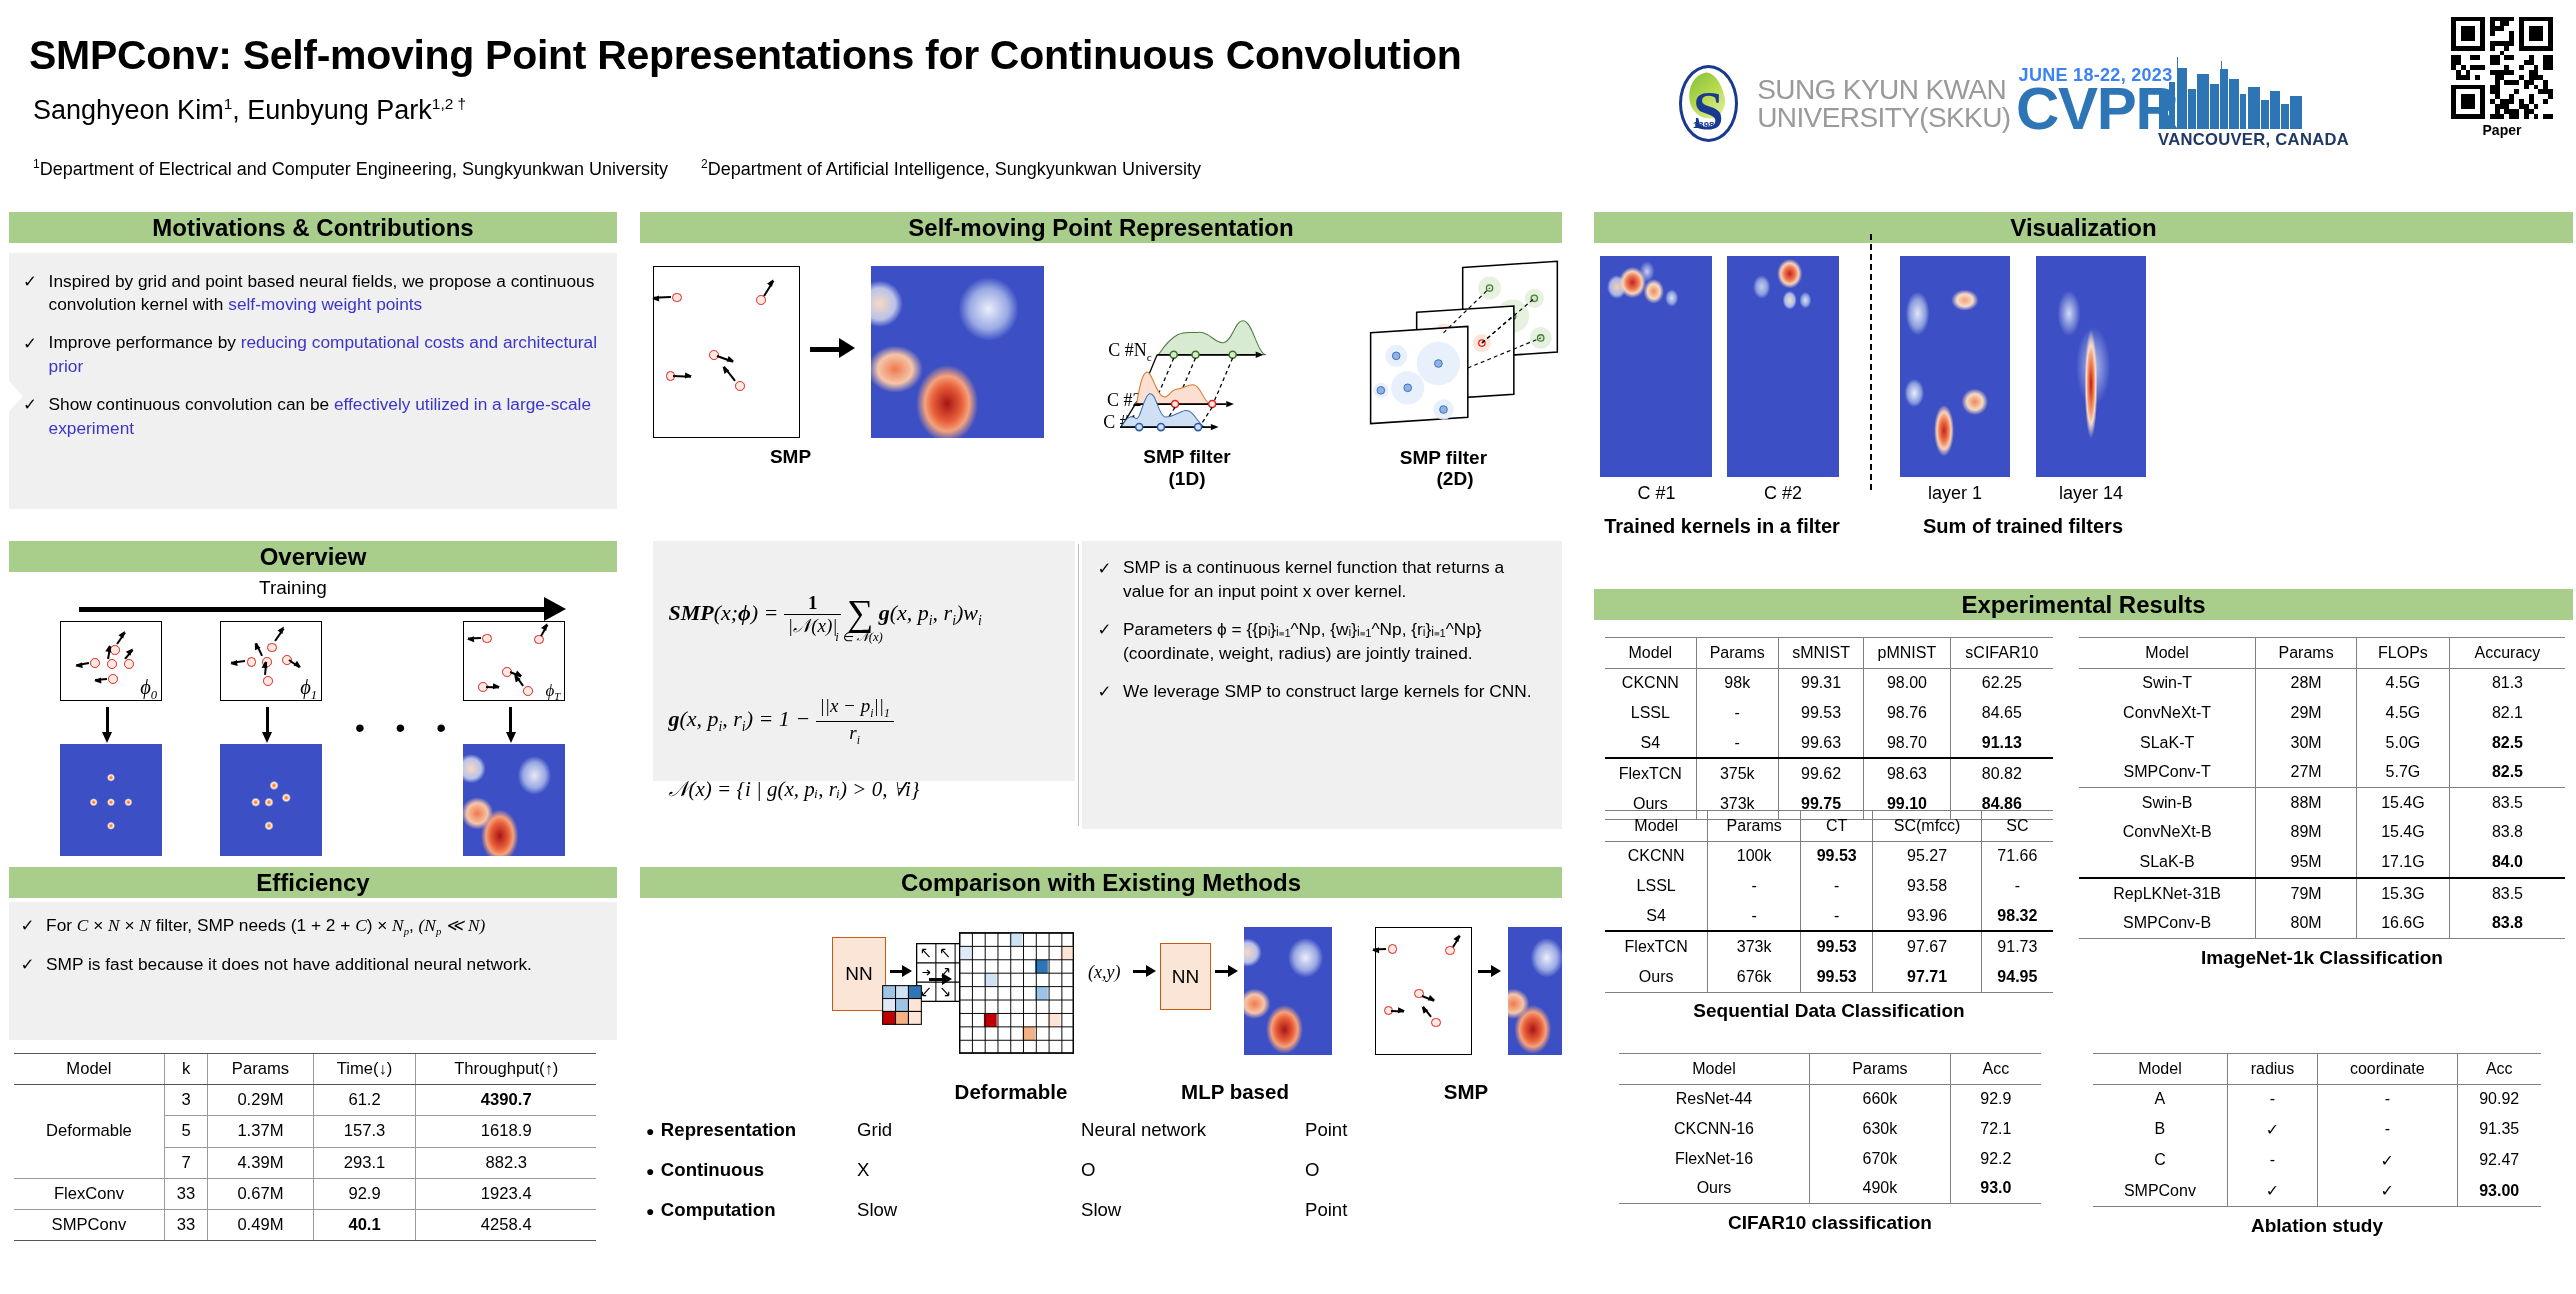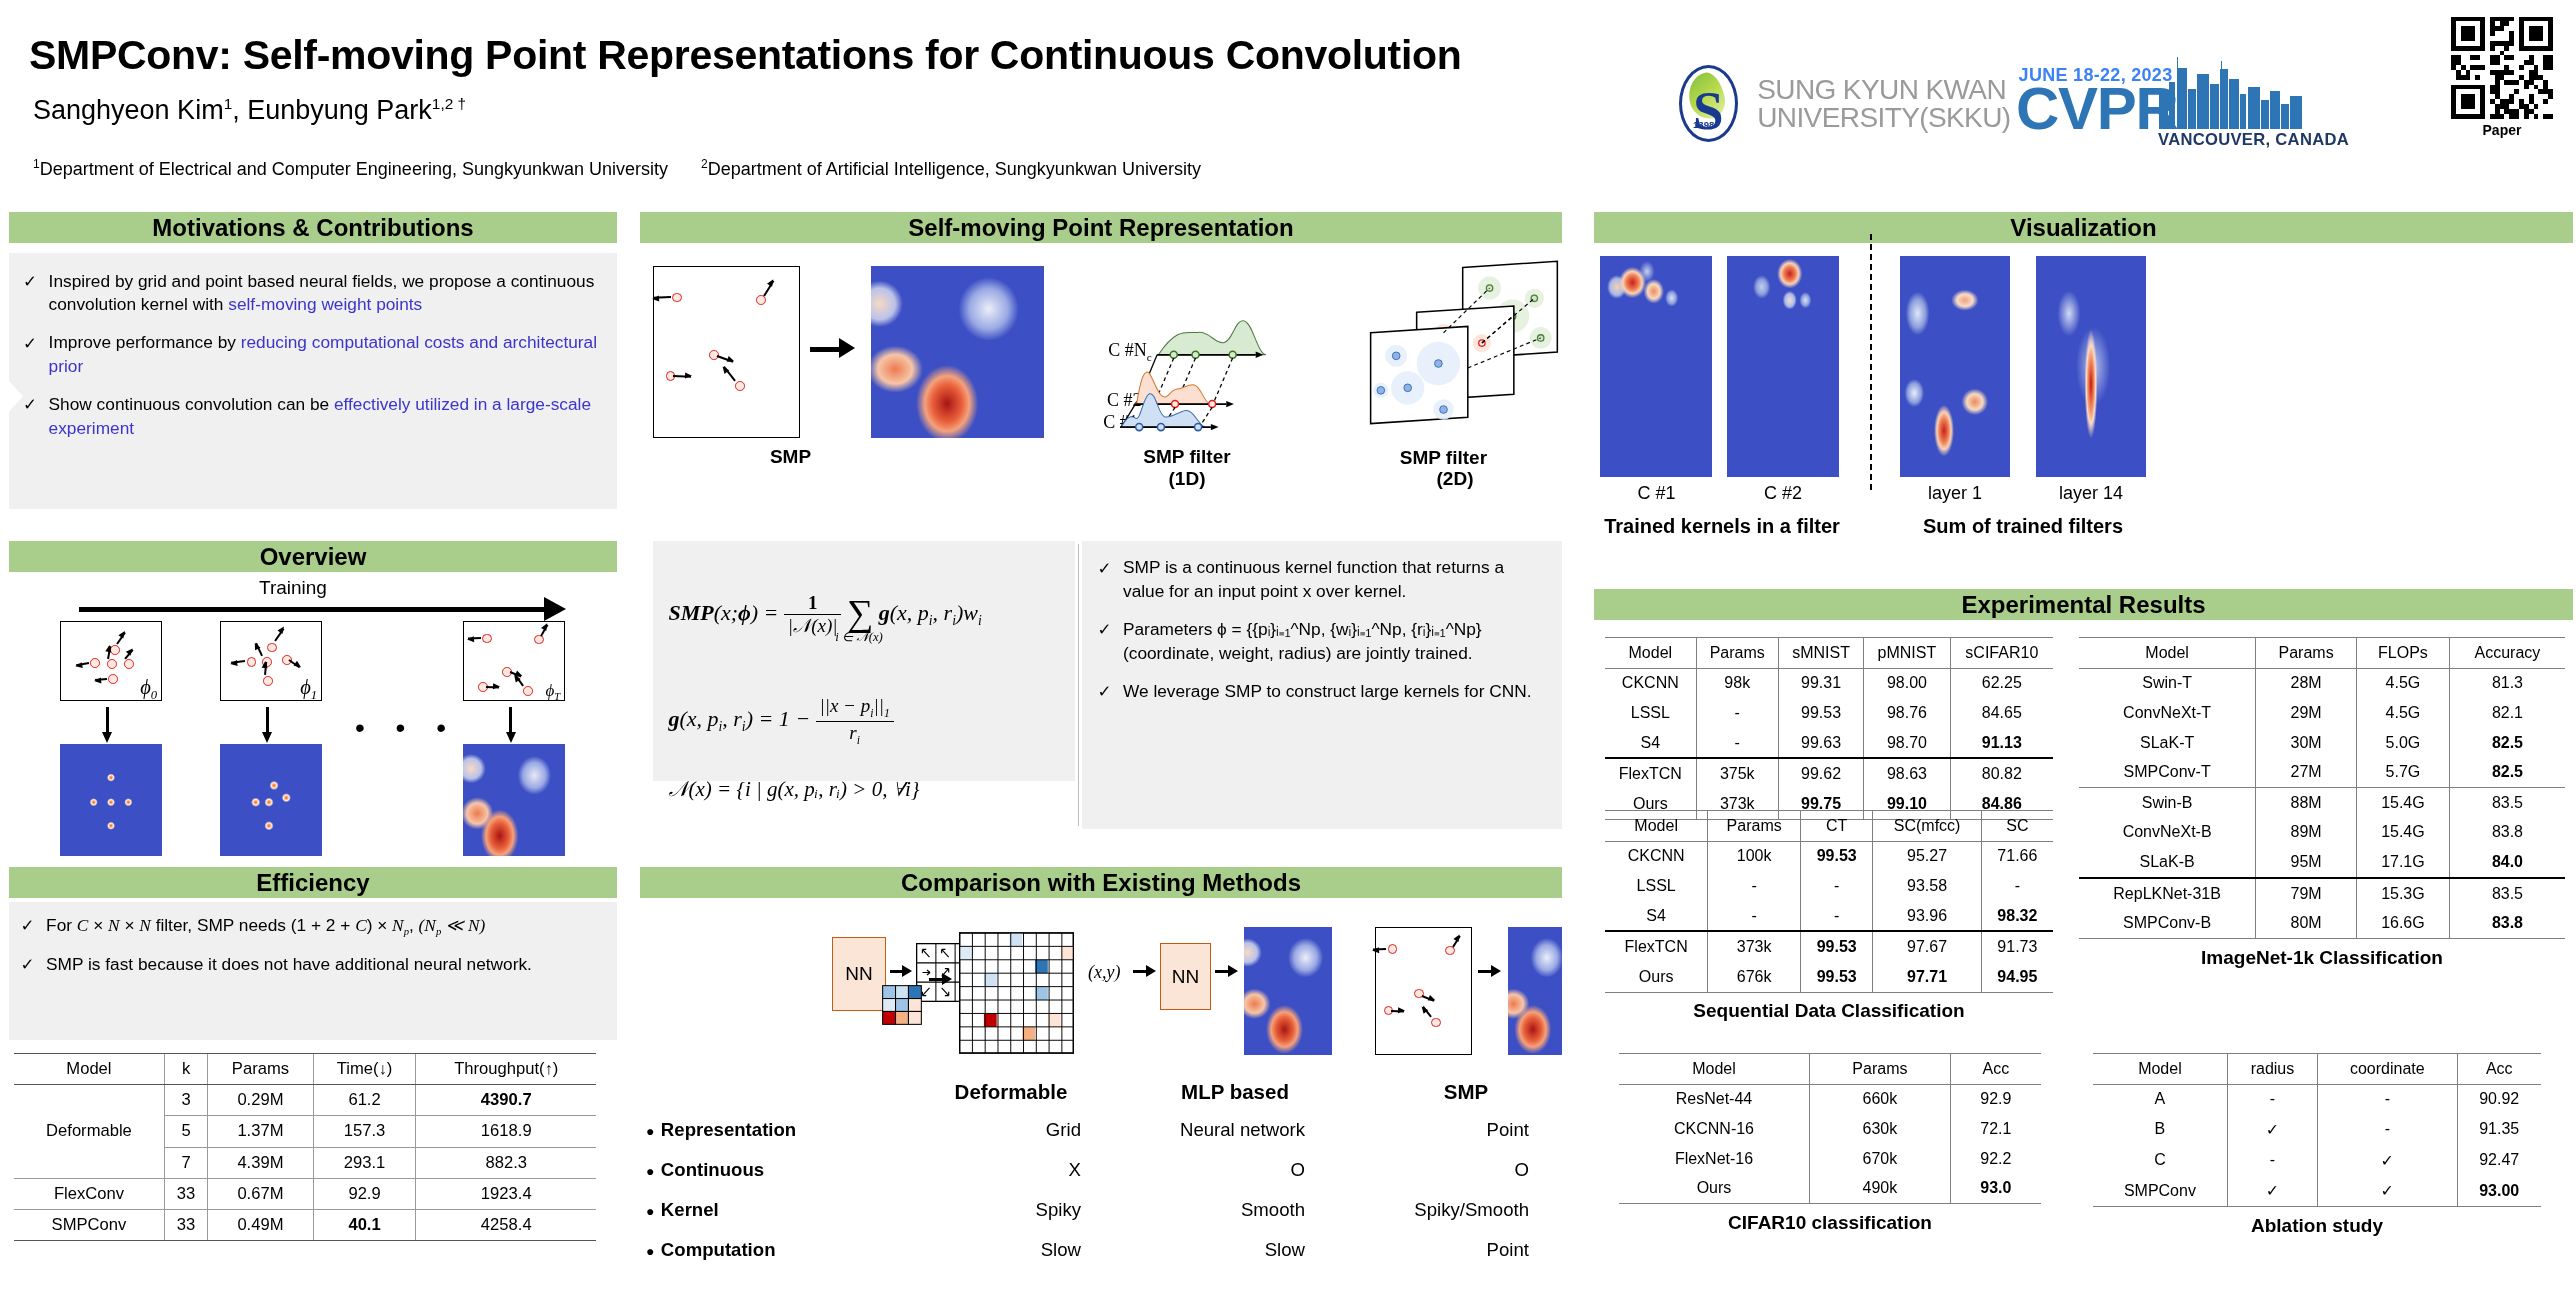--- a/index.html
+++ b/index.html
@@ -112,21 +112,21 @@
   .arw { position: absolute; background: #000; height: 1.9px; transform-origin: 0 50%; }
   .arw::after { content:''; position: absolute; right: -1.3px; top: -3.2px; border-left: 7px solid #000; border-top: 3.8px solid transparent; border-bottom: 3.8px solid transparent; }
 
   .lbl { position: absolute; text-align: center; font-size: 19px; font-weight: bold; }
   .lbl-n { position: absolute; text-align: center; font-size: 18px; }
 
   
   .cmp-rows { position: absolute; font-size: 18.6px; }
   .cmp-rows .r { display: flex; align-items: center; height: 40px; }
   .cmp-rows .c0 { width: 211px; font-weight: bold; }
-  .cmp-rows .c { width: 224px; text-align: right; }
+  .cmp-rows .c { width: 224px; text-align: left; }
   .dot { font-size: 14px; margin-right: 6.4px; }
 
   
   .formula-box { position: absolute; background: #f0f0f0; }
   .math { font-family: "Liberation Serif", serif; font-style: italic; }
   .fm { position: absolute; font-family: "Liberation Serif", serif; }
   .frac { display: inline-block; text-align: center; vertical-align: middle; }
   .frac .nu { display: block; padding: 0 3.8px; border-bottom: 1.3px solid #000; }
   .frac .de { display: block; padding: 0 3.8px; }
   sub { font-size: 0.62em; }
@@ -1070,26 +1070,20 @@
       <div class="c">Neural network</div>
       <div class="c">Point</div>
     </div>
     <div class="r">
       <div class="c0"><span class="dot">●</span>Continuous</div>
       <div class="c">X</div>
       <div class="c">O</div>
       <div class="c">O</div>
     </div>
     <div class="r">
-      <div class="c0"><span class="dot">●</span>Kernel</div>
-      <div class="c">Spiky</div>
-      <div class="c">Smooth</div>
-      <div class="c">Spiky/Smooth</div>
-    </div>
-    <div class="r">
       <div class="c0"><span class="dot">●</span>Computation</div>
       <div class="c">Slow</div>
       <div class="c">Slow</div>
       <div class="c">Point</div>
     </div>
   </div>
 
 <div class="sec-head" style="left:1594px; top:212px; width:979px;">Visualization</div>
 
 <div class="panel" style="left:1594px; top:256px; width:979px; height:294px;">

